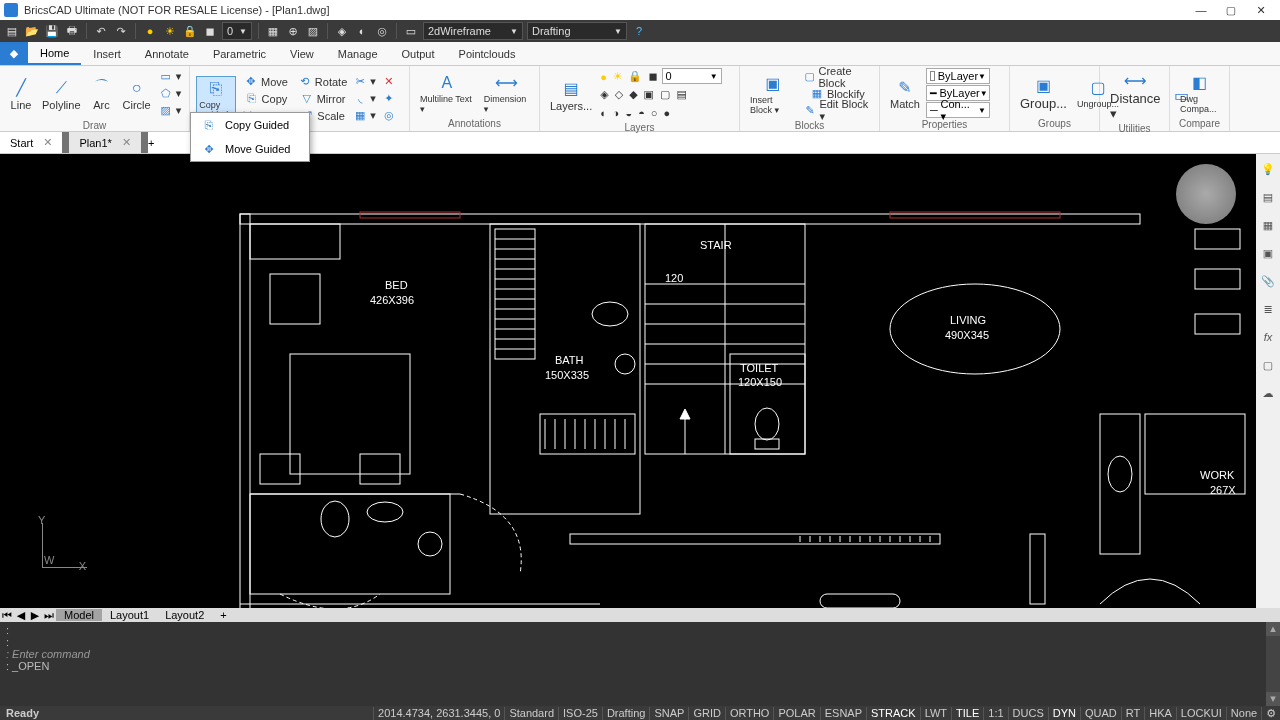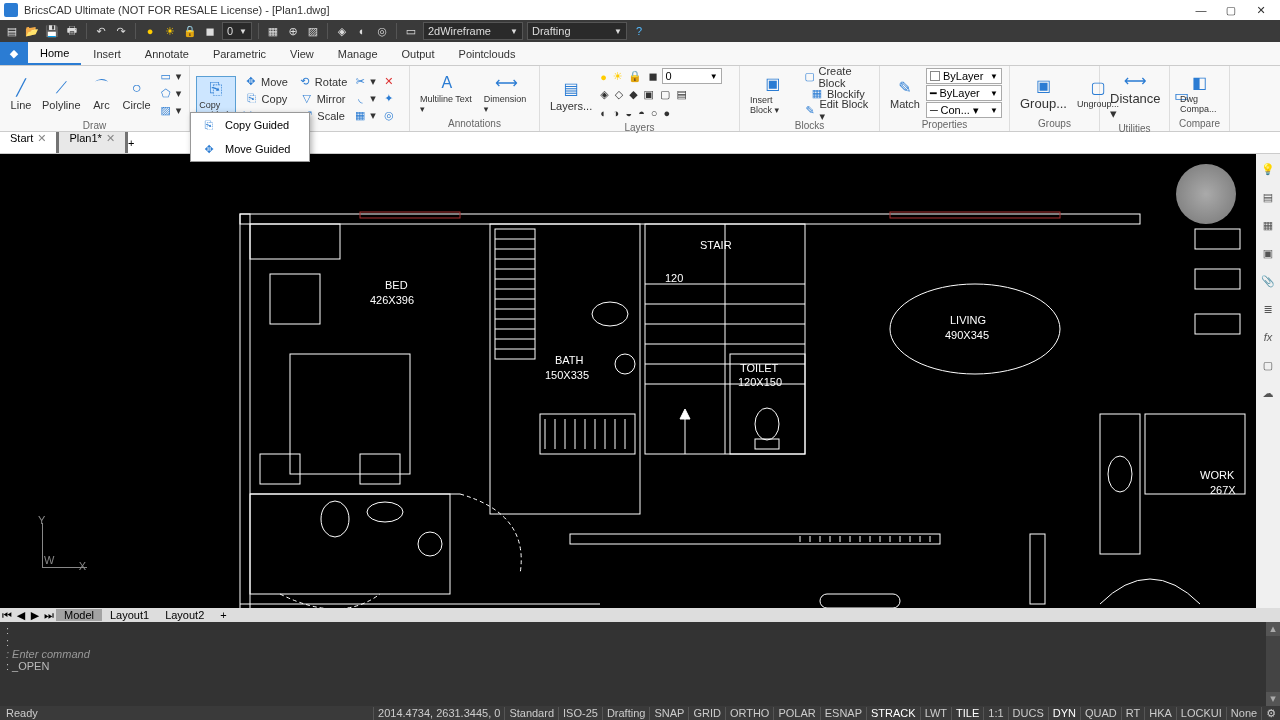--- a/index.html
+++ b/index.html
@@ -33,21 +33,21 @@
 .rbtn.sm { flex-direction: row; gap: 3px; padding: 0 2px; height: 17px; }
 .rbtn.sm .ic { width: 14px; height: 14px; font-size: 11px; }
 .rbtn.active { background: #cde6ff; border: 1px solid #5a9fd4; }
 .vstack { display: flex; flex-direction: column; gap: 0; }
 
 .dropdown-menu { position: absolute; top: 46px; left: 0; background: #fff; border: 1px solid #999; box-shadow: 2px 2px 6px rgba(0,0,0,0.3); z-index: 100; min-width: 120px; }
 .dropdown-menu .ditem { display: flex; align-items: center; padding: 4px 10px; gap: 8px; cursor: pointer; }
 .dropdown-menu .dicon { width: 16px; height: 16px; display: flex; align-items: center; justify-content: center; color: #2b7cd3; }
 
 .tabs { height: 22px; background: #fff; display: flex; align-items: center; border-bottom: 1px solid #ccc; }
-.tab { padding: 0 10px; display: flex; gap: 4px; height: 100%; border-right: 3px solid #737373; cursor: pointer; }
+.tab { padding: 0 10px; display: flex; align-items: center; gap: 10px; height: 100%; border-right: 7px solid #737373; cursor: pointer; }
 .tab.active { background: #e8e8e8; }
 .tab .x { color: #888; }
 
 .canvas-wrap { position: absolute; top: 154px; left: 0; right: 24px; bottom: 112px; background: #000; }
 .canvas-wrap svg { width: 100%; height: 100%; }
 
 .sidetools { position: absolute; top: 154px; right: 0; width: 24px; bottom: 112px; background: #f0f0f0; display: flex; flex-direction: column; align-items: center; gap: 10px; padding-top: 6px; }
 .sidetools .st { width: 18px; height: 18px; color: #555; cursor: pointer; display:flex; align-items:center; justify-content:center; }
 
 .layouttabs { position: absolute; bottom: 98px; left: 0; right: 0; height: 14px; background: #ddd; display: flex; align-items: center; font-size: 10px; }
@@ -56,26 +56,26 @@
 .layouttabs .lt.active { background: #a3a3a3; font-weight: normal; }
 
 .cmdline { position: absolute; bottom: 14px; left: 0; right: 0; height: 84px; background: #333; color: #bbb; padding: 2px 6px; font-family: Consolas, monospace; font-size: 11px; }
 .cmdline .line { white-space: pre; }
 .cmdline .prompt { color: #999; font-style: italic; }
 .cmdline .scroll { position: absolute; right: 0; top: 0; width: 14px; height: 100%; background: #444; }
 .cmdline .scroll .up, .cmdline .scroll .dn { height: 14px; text-align: center; color: #aaa; background:#555;}
 .cmdline .scroll .dn { position:absolute; bottom:0; width:100%;}
 
 .statusbar { position: absolute; bottom: 0; left: 0; right: 0; height: 14px; background: #3a3a3a; color: #ccc; display: flex; align-items: center; font-size: 10px; }
-.statusbar .left { padding: 0 6px; }
+.statusbar .left { padding: 0 6px; font-weight: bold; }
 .statusbar .right { margin-left: auto; display: flex; }
 .statusbar .seg { padding: 0 4px; border-left: 1px solid #555; cursor: pointer; white-space: nowrap; }
 .statusbar .seg.on { color: #fff; }
 
-.propcombo { width: 76px; height: 16px; border: 1px solid #aaa; background: #fff; display: flex; align-items: center; padding: 0 3px; font-size: 10px; }
+.propcombo { width: 64px; height: 16px; border: 1px solid #aaa; background: #fff; display: flex; align-items: center; padding: 0 3px; font-size: 10px; }
 .propcombo .sw { width: 10px; height: 10px; background: #fff; border: 1px solid #888; margin-right: 3px; }
 .propcombo .caret { margin-left: auto; font-size: 8px; }
 
 .viewcube { position: absolute; top: 10px; right: 20px; width: 60px; height: 60px; border: 1px dashed #888; border-radius: 50%; background: radial-gradient(#aaa,#777); }
 .ucs { position: absolute; bottom: 40px; left: 30px; color: #888; font-size: 10px; }
 </style>
 </head>
 <body>
 
 <div class="titlebar">

